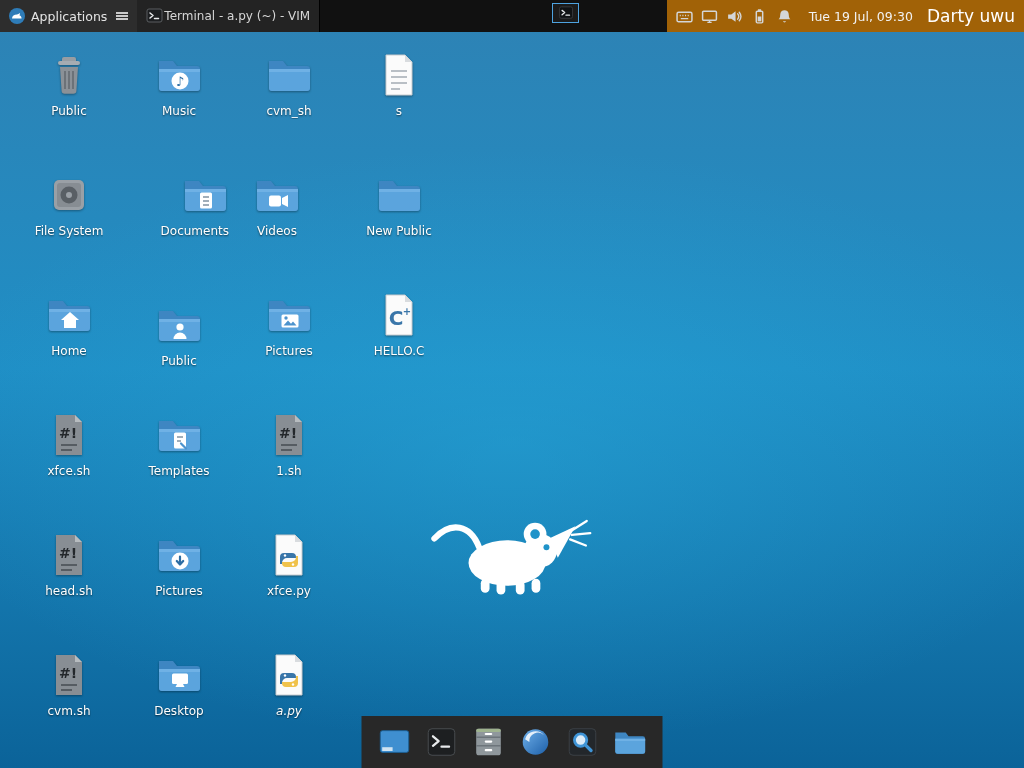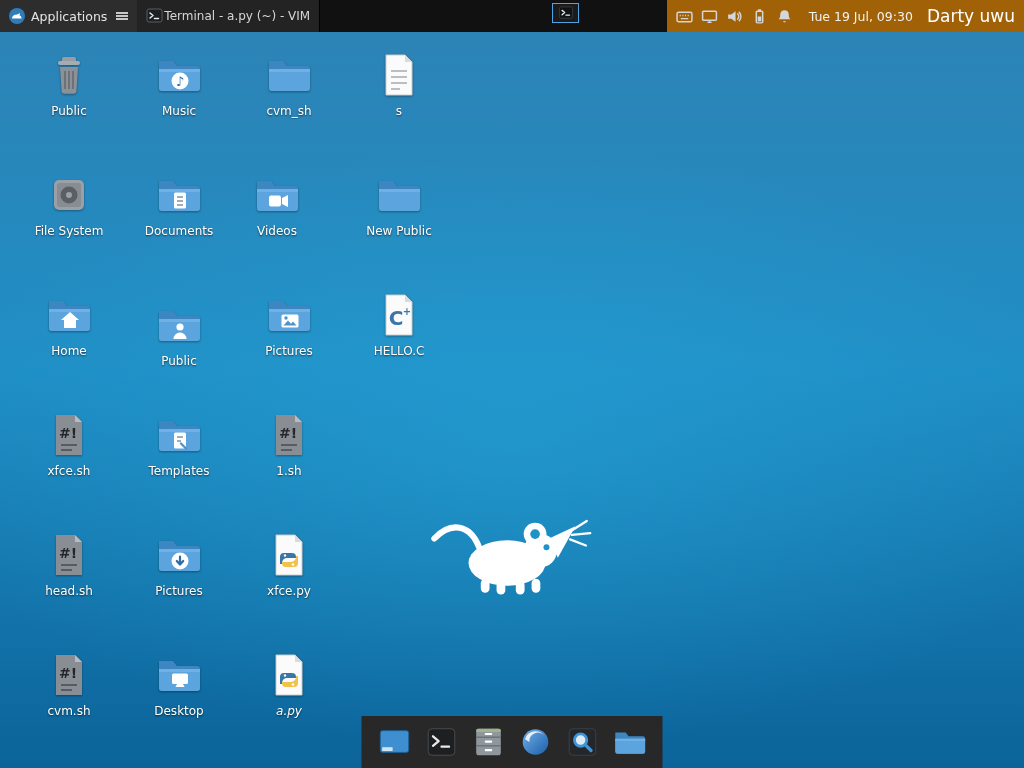--- a/index.html
+++ b/index.html
@@ -129,21 +129,21 @@
         <div class="di-img">
           <svg viewBox="0 0 48 48">
             <rect x="9" y="9" width="30" height="30" rx="5" fill="#9aa0a6"></rect>
             <rect x="12" y="12" width="24" height="24" rx="3" fill="#878d93"></rect>
             <circle cx="24" cy="24" r="8.5" fill="#595f65"></circle>
             <circle cx="24" cy="24" r="3" fill="#9aa0a6"></circle>
           </svg>
         </div>
         <div class="di-label">File System</div>
       </div>
-      <div class="di" style="left: 129px; top: 171px;">
+      <div class="di" style="left: 129px; top: 171px; align-items: flex-end;">
         <div class="di-img">
           <svg viewBox="0 0 48 48">
             <path d="M4 10h14l4 5h20a3 3 0 0 1 3 3v19a3 3 0 0 1-3 3H7a3 3 0 0 1-3-3z" fill="#3e86c2"></path>
             <path d="M4 18h41v19a3 3 0 0 1-3 3H7a3 3 0 0 1-3-3z" fill="#5ba4dd"></path>
             <path d="M4 18h41v3H4z" fill="#6fb1e5"></path>
             <g transform="translate(25,30)">
               <rect x="-6" y="-8.5" width="12" height="16" rx="1.5" fill="#fff"></rect>
               <path d="M-3 -4h6M-3 0h6M-3 4h6" stroke="#8294a2" stroke-width="1.6"></path>
             </g>
           </svg>

